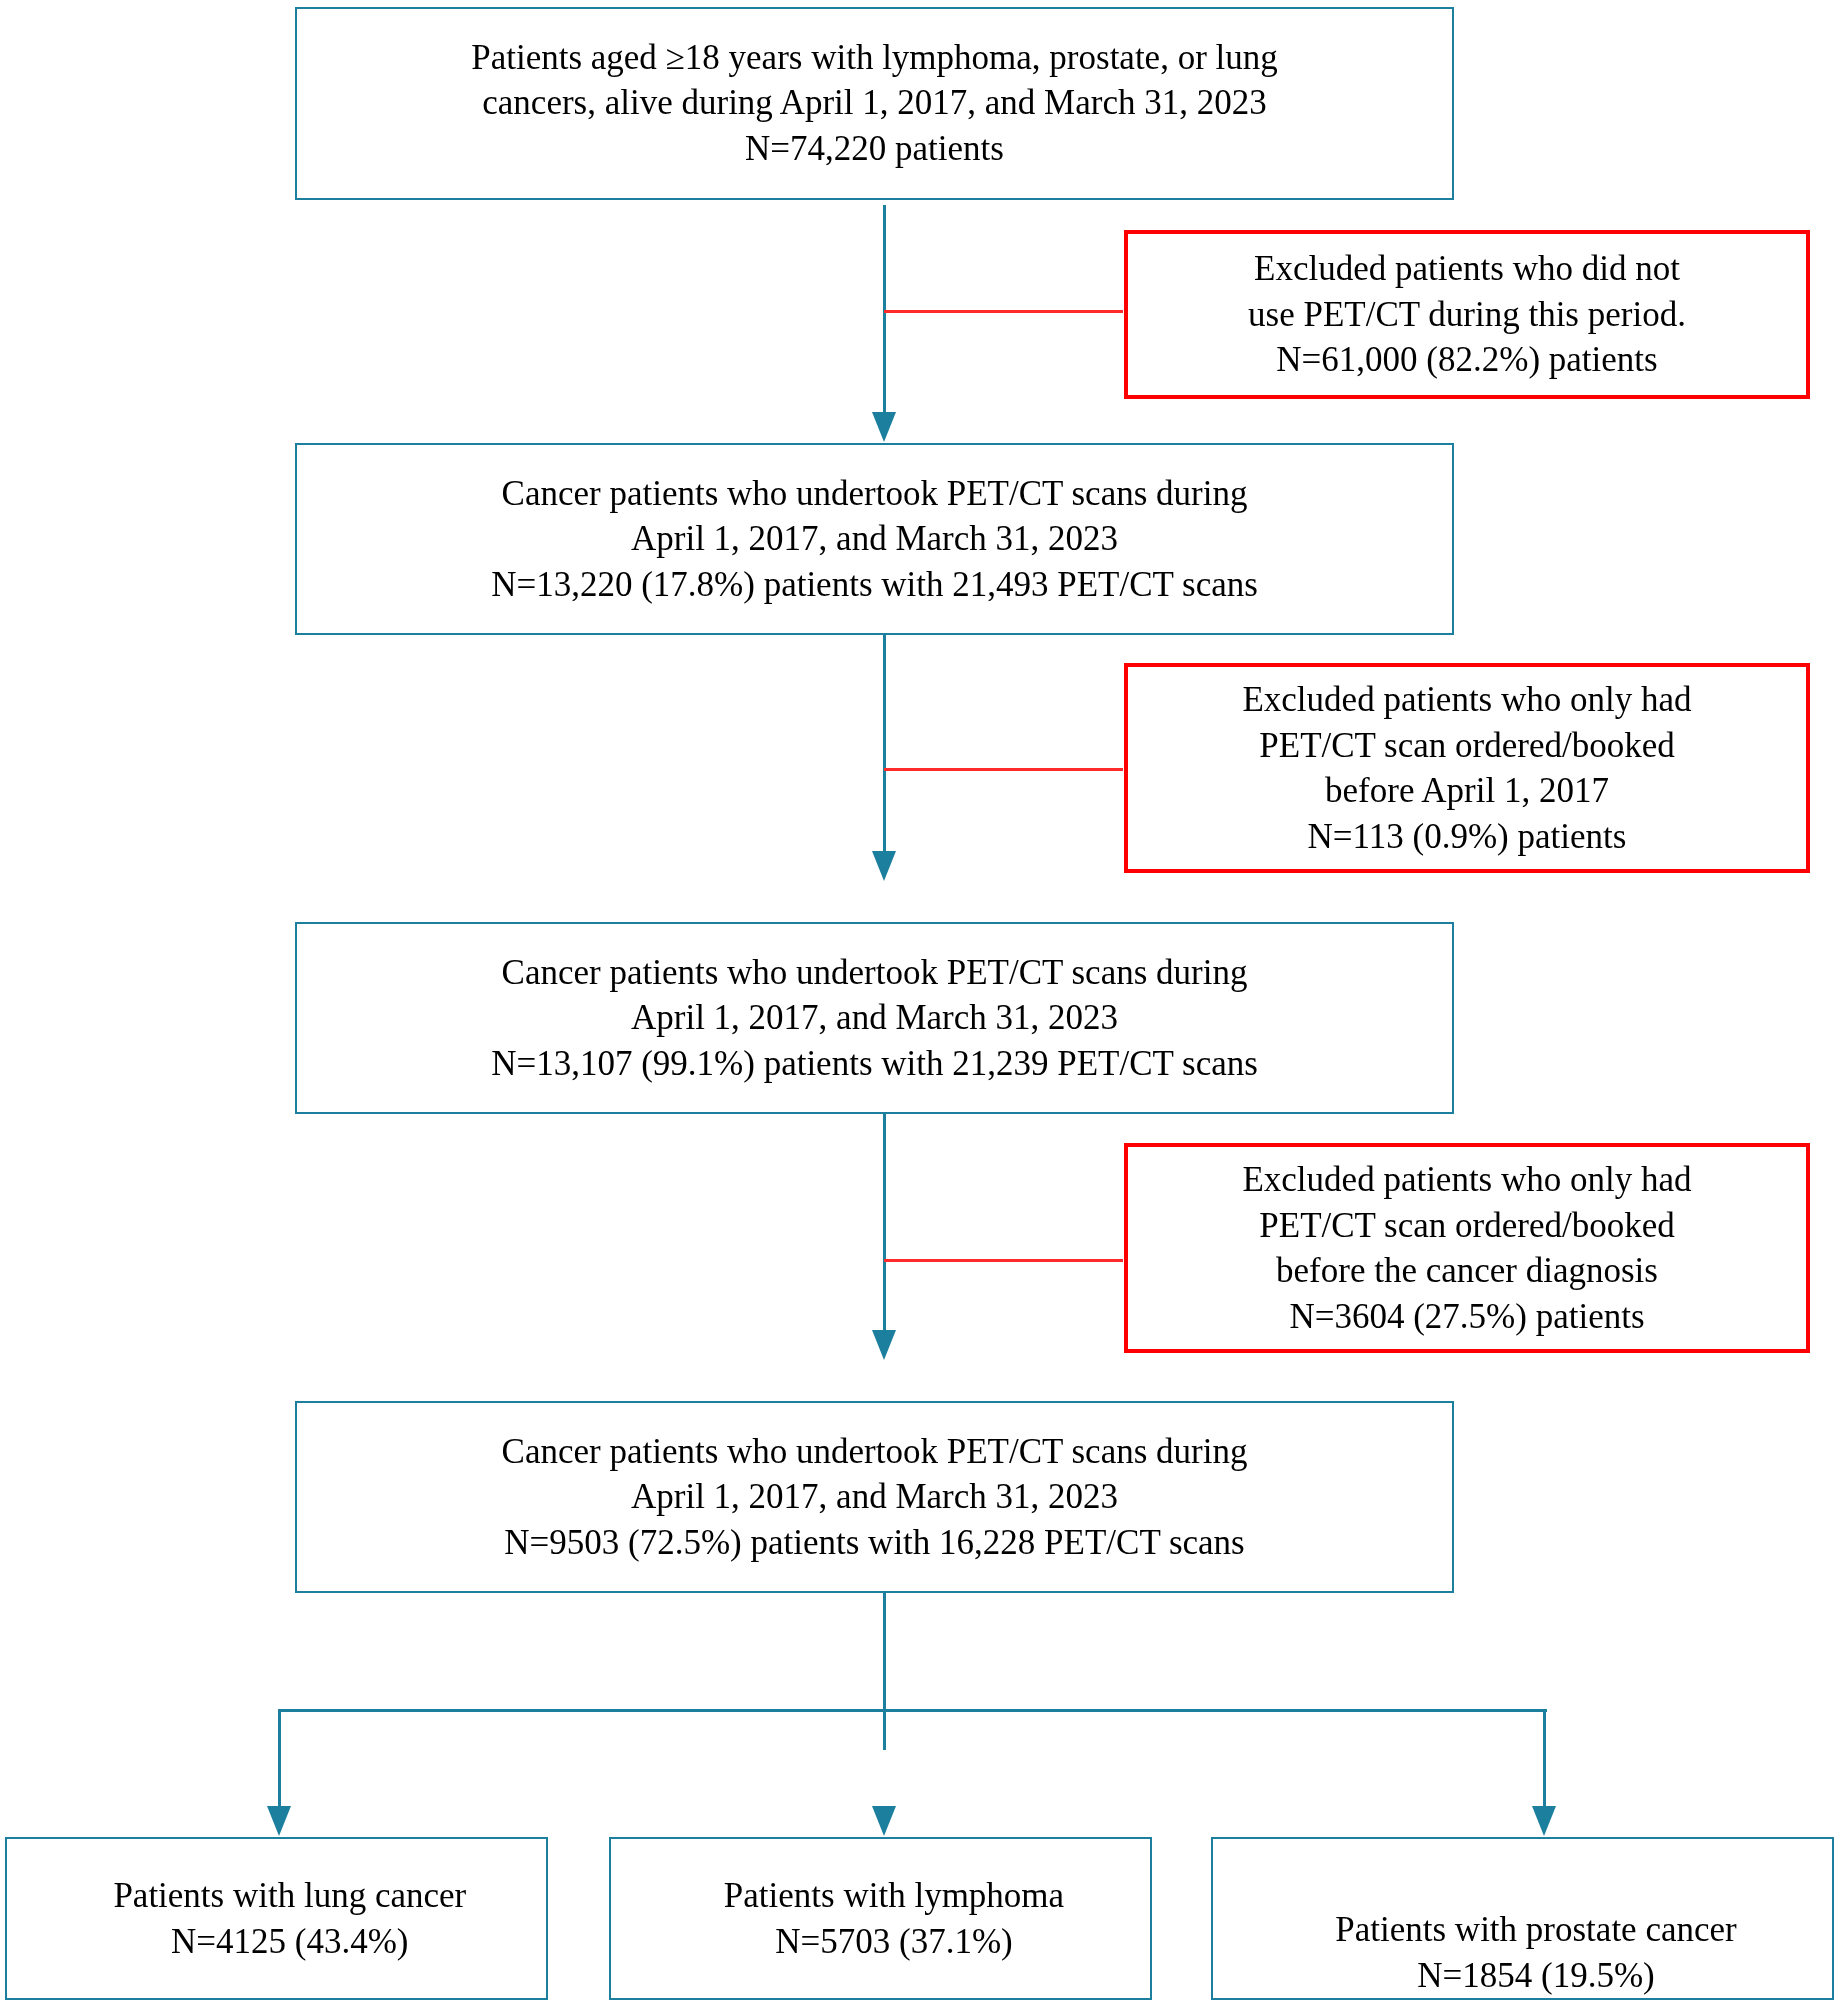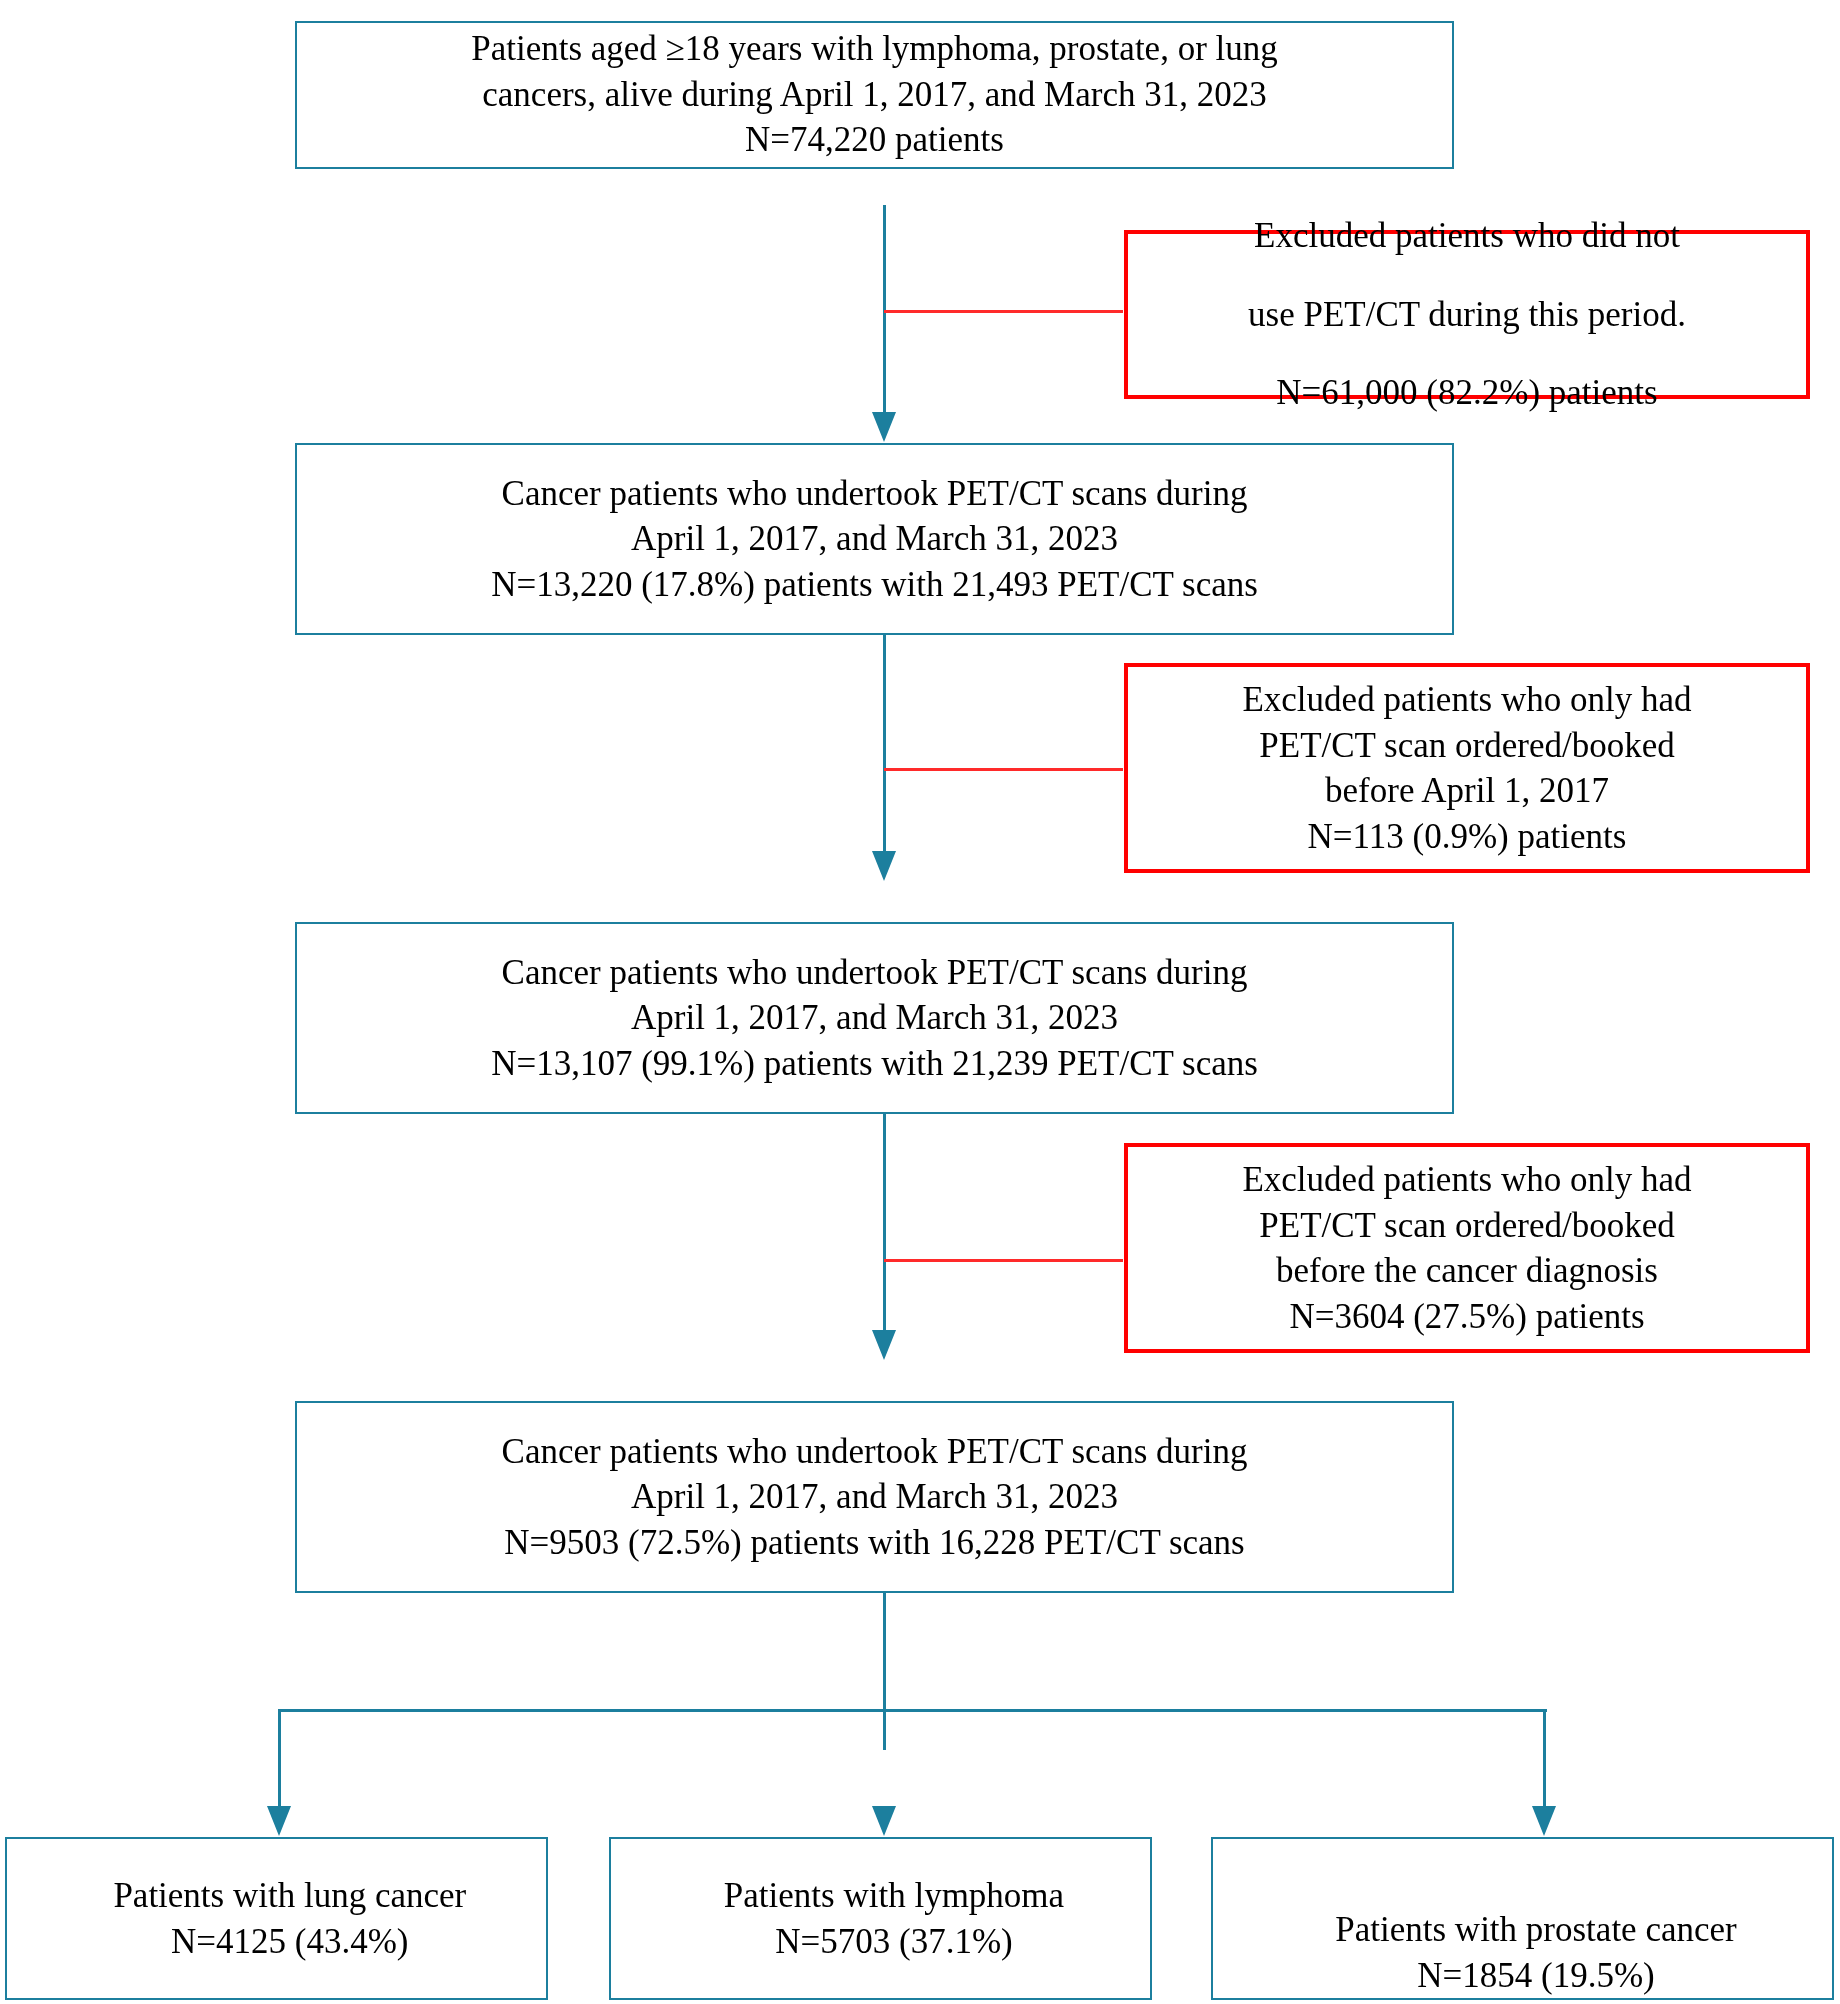--- a/index.html
+++ b/index.html
@@ -77,32 +77,32 @@
     border-left: 12.5px solid transparent;
     border-right: 12.5px solid transparent;
     border-top: 30px solid #1c7f9e;
   }
 </style>
 </head>
 <body>
 
 <div id="page">
 
-  <div class="box blue stage" style="left:295px; top:6.7px; width:1159px; height:148px;margin-top:14px;">
+  <div class="box blue stage" style="left:295px; top:6.7px; width:1159px; height:193px;">
     <span class="line">Patients aged ≥18 years with lymphoma, prostate, or lung</span>
     <span class="line">cancers, alive during April 1, 2017, and March 31, 2023</span>
     <span class="line">N=74,220 patients</span>
   </div>
 
   <div class="vline" style="left:883px; top:205px; height:211px;"></div>
   <div class="arrowhead" style="left:872px; top:412px;"></div>
 
   <div class="hline-red" style="left:884px; top:310px; width:239px;"></div>
 
-  <div class="box red excl" style="left:1124px; top:230px; width:686px; height:169px;gap:33px;">
+  <div class="box red excl" style="left:1124px; top:230px; width:686px; height:169px;">
     <span class="line">Excluded patients who did not</span>
     <span class="line">use PET/CT during this period.</span>
     <span class="line">N=61,000 (82.2%) patients</span>
   </div>
 
   <div class="box blue stage" style="left:295px; top:443px; width:1159px; height:192px;">
     <span class="line">Cancer patients who undertook PET/CT scans during</span>
     <span class="line">April 1, 2017, and March 31, 2023</span>
     <span class="line">N=13,220 (17.8%) patients with 21,493 PET/CT scans</span>
   </div>

